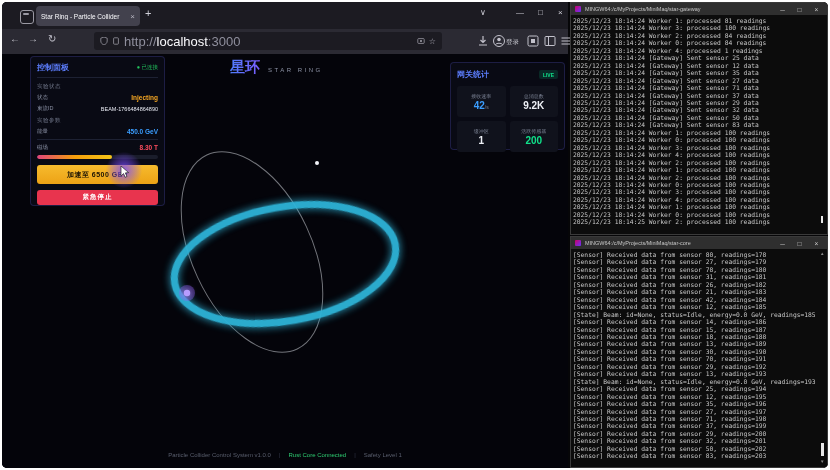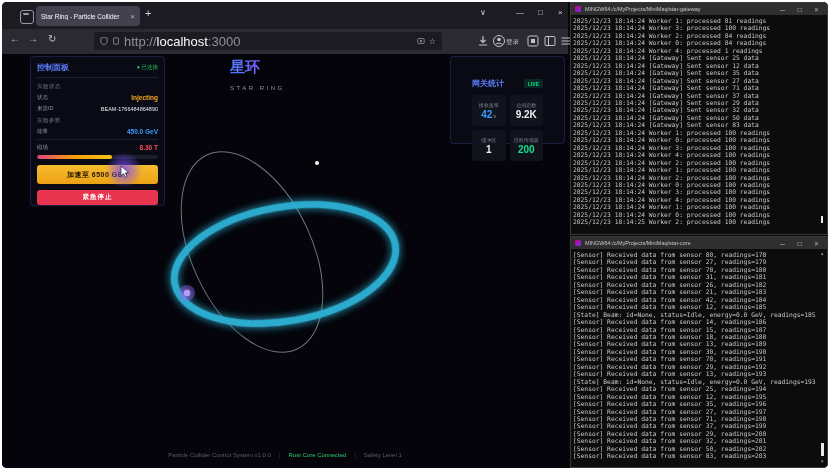--- a/index.html
+++ b/index.html
@@ -24,21 +24,21 @@
   .url-dim{color:#8f8f9d;}
   .url-host{color:#fbfbfe;}
   .ubi{width:8px;height:8px;flex:0 0 auto;}
   .spacer{flex:1;}
   .star{font-size:8px;color:#b6b5c0;}
   .toolic{position:absolute;top:5px;width:14px;height:14px;}
   .signin{position:absolute;left:504px;top:9px;font-size:6.5px;color:#d0d0d8;}
 
   
   .page{position:absolute;left:0;top:52px;width:566px;height:414px;background:#04040a;overflow:hidden;}
-  .apptitle{position:absolute;left:228px;top:4px;display:flex;align-items:baseline;gap:8px;flex-direction:column;}
+  .apptitle{position:absolute;left:228px;top:4px;display:flex;align-items:baseline;gap:8px;}
   .title-cn{font-size:15px;font-weight:bold;color:#5b7cfa;background:linear-gradient(90deg,#4f7dfc,#7a5cff);-webkit-background-clip:text;background-clip:text;-webkit-text-fill-color:transparent;}
   .title-en{font-size:6px;letter-spacing:2.5px;color:#8d93a5;}
 
   .panel{position:absolute;background:rgba(10,12,22,0.85);border:1px solid rgba(99,102,241,0.22);border-radius:4px;box-sizing:border-box;}
   .cpanel{left:28px;top:2px;width:135px;height:150px;padding:5px 6px;}
   .cp-head{display:flex;justify-content:space-between;align-items:center;border-bottom:1px solid #1d2133;padding-bottom:4px;}
   .cp-title{font-size:8px;font-weight:bold;color:#5b7cfa;}
   .conn{font-size:5.5px;color:#22c55e;}
   .sec{font-size:5.5px;color:#6f7588;margin-top:5px;letter-spacing:0.5px;}
   .row{display:flex;justify-content:space-between;align-items:center;margin-top:4px;}
@@ -48,21 +48,21 @@
   .v-orange{color:#f5a623;}
   .v-blue{color:#3b9eff;}
   .v-red{color:#ff4d5e;}
   .v-small{font-size:5.5px;font-weight:normal;}
   .pbar{margin-top:4px;height:4px;background:#1a1d2b;border-radius:2px;overflow:hidden;}
   .pfill{height:100%;background:linear-gradient(90deg,#e0457c,#f59e0b,#f5c518);border-radius:2px;}
   .btn{display:block;width:100%;border:none;border-radius:3px;font-family:"Liberation Sans",sans-serif;font-weight:bold;cursor:pointer;}
   .btn-acc{margin-top:6px;height:19px;background:linear-gradient(180deg,#f6bb2e,#eda215);color:#191104;font-size:7px;letter-spacing:0.5px;}
   .btn-stop{margin-top:6px;height:15px;background:#e8344e;color:#ffffff;font-size:6.5px;letter-spacing:1px;}
 
-  .gpanel{left:448px;top:2px;width:115px;height:88px;padding:21px;}
+  .gpanel{left:448px;top:8px;width:115px;height:88px;padding:6px;}
   .gp-head{display:flex;justify-content:space-between;align-items:center;}
   .gp-title{font-size:8px;font-weight:bold;color:#5b7cfa;}
   .live{font-size:5px;font-weight:bold;color:#10e08a;background:rgba(16,224,138,0.15);border-radius:2px;padding:1.5px 4px;}
   .statgrid{display:grid;grid-template-columns:1fr 1fr;gap:4px;margin-top:6px;}
   .statbox{background:#10121c;border-radius:3px;height:31px;display:flex;flex-direction:column;align-items:center;justify-content:center;gap:2px;}
   .slab{font-size:5px;color:#7d8496;}
   .sval{font-size:10px;font-weight:bold;color:#eef0f6;line-height:1;}
   .sunit{font-size:5px;color:#7d8496;font-weight:normal;}
   .sv-blue{color:#3b9eff;}
   .sv-green{color:#10e08a;}

